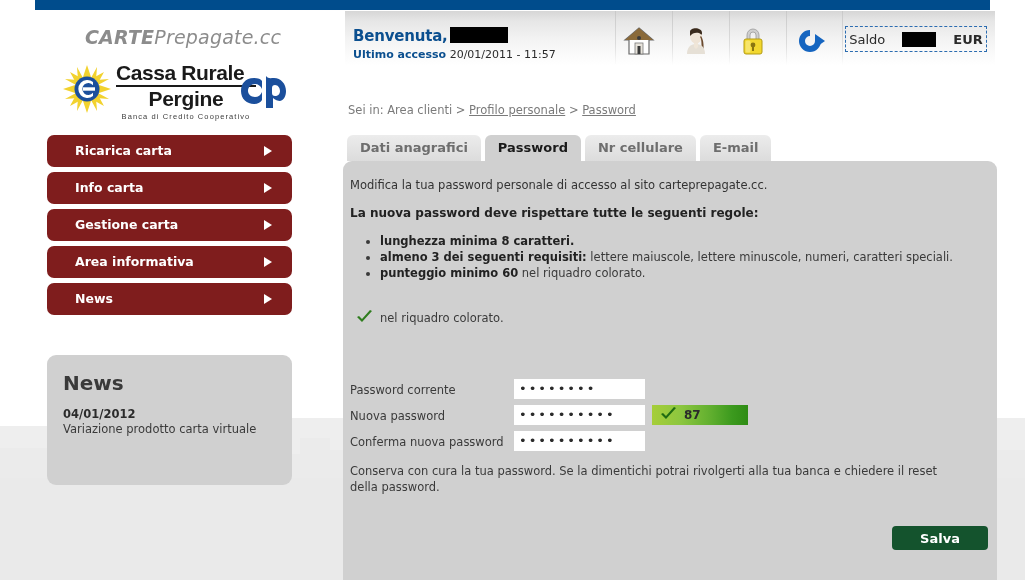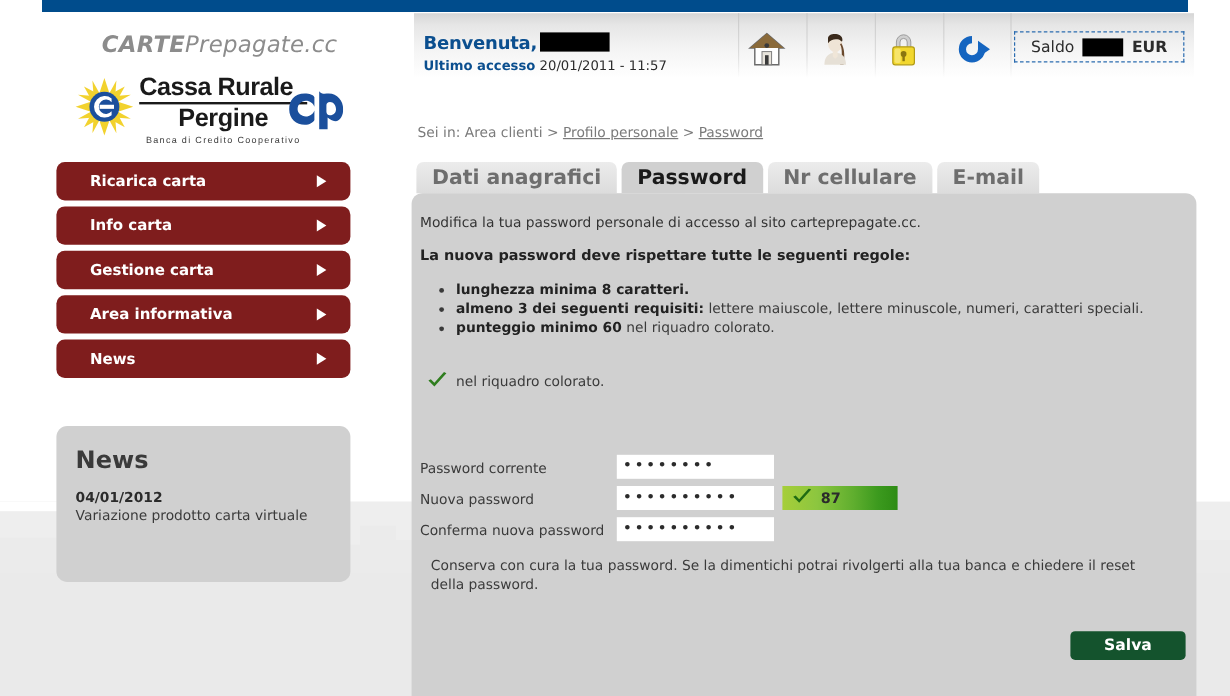--- a/index.html
+++ b/index.html
@@ -153,21 +153,21 @@
   .hdr-icon {
     position: absolute; top: 24px; width: 34px; height: 34px; cursor: pointer;
   }
   .saldo-box {
     position: absolute; left: 845px; top: 26px; width: 142px; height: 26px;
     border: 1px dashed #2b6cb0;
     box-sizing: border-box;
     display: flex; align-items: center; justify-content: center;
     font-family: "DejaVu Sans", sans-serif;
     font-size: 13px; color: #2b2b2b;
-    gap: 7px;
+    gap: 17px;
   }
   .saldo-box .eur { font-weight: 700; }
   .redact-amount { display:inline-block; width: 34px; height: 15px; background:#000; }
 
   
   .breadcrumb {
     position: absolute; left: 348px; top: 103px;
     font-family: "DejaVu Sans", sans-serif;
     font-size: 11.5px; color: #7a7a7a;
   }
@@ -175,21 +175,21 @@
 
   
   .tabs { position: absolute; left: 347px; top: 135px; height: 26px; }
   .tab {
     position: relative; float: left;
     height: 26px; line-height: 26px;
     padding: 0 13px;
     margin-right: 4px;
     border-radius: 6px 6px 0 0;
     font-family: "DejaVu Sans", sans-serif;
-    font-size: 17px;
+    font-size: 13px;
     cursor: pointer;
     box-sizing: border-box;
   }
   .tab.inactive {
     background: linear-gradient(to bottom, #ececec 0%, #dcdcdc 100%);
     color: #6e6e6e;
     font-weight: 700;
   }
   .tab.active {
     background: #d0d0d0;
@@ -264,21 +264,21 @@
     display: flex; align-items: center;
   }
   .meter .score {
     font-family: "DejaVu Sans", sans-serif;
     font-size: 12px; font-weight: 700; color: #2b2b2b;
     margin-left: 32px;
   }
   .meter .chk-m { position:absolute; left: 8px; top: 2px; }
 
   .conserva {
-    position: absolute; left: 16px; top: 302px; width: 600px;
+    position: absolute; left: 7px; top: 302px; width: 600px;
     font-family: "DejaVu Sans", sans-serif;
     font-size: 11.5px; color: #3a3a3a; line-height: 16px;
   }
 
   .salva {
     position: absolute; left: 549px; top: 365px;
     width: 96px; height: 24px;
     background: #14532d;
     border: none; border-radius: 4px;
     color: #ffffff;

